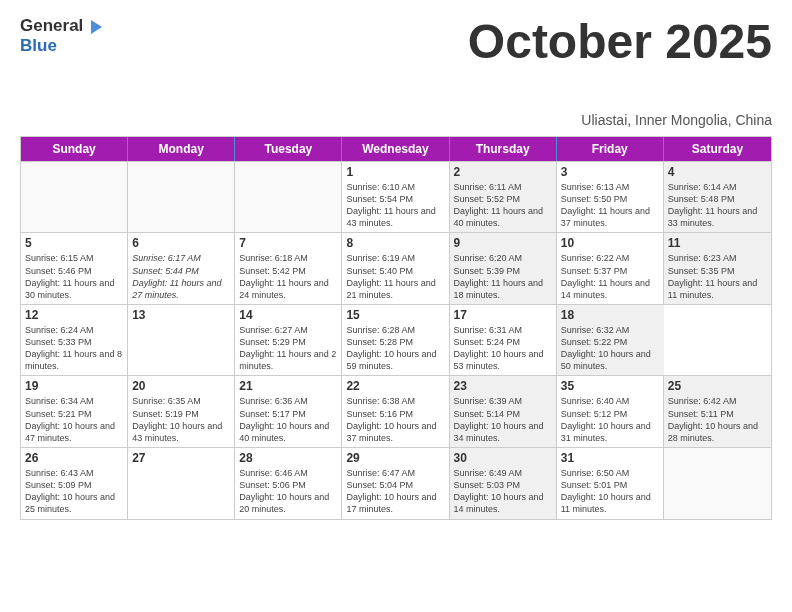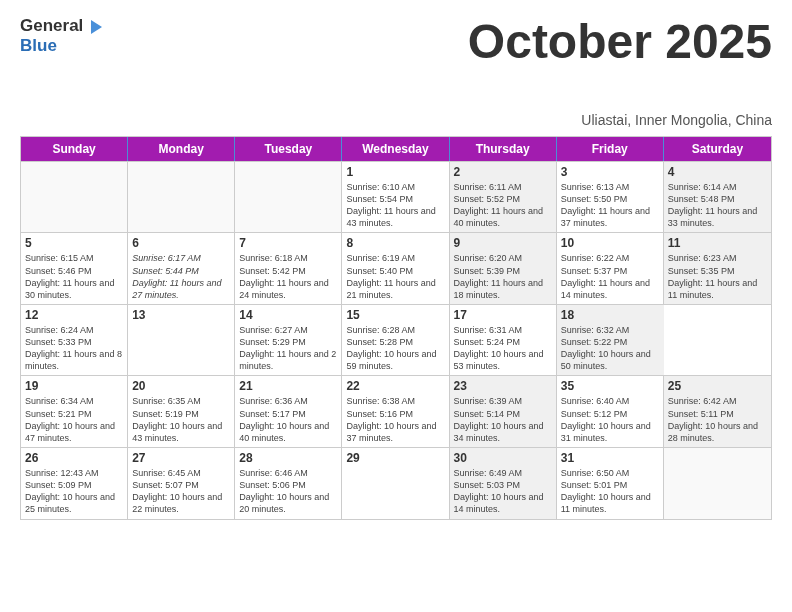--- a/index.html
+++ b/index.html
@@ -275,38 +275,38 @@
           <div class="cal-cell shaded">
             <div class="day-num">25</div>
             <div class="cell-text" style="white-space: pre-line;">Sunrise: 6:42 AM
 Sunset: 5:11 PM
 Daylight: 10 hours and 28 minutes.</div>
           </div>
         </div>
         <div class="cal-row">
           <div class="cal-cell">
             <div class="day-num">26</div>
-            <div class="cell-text" style="white-space: pre-line;">Sunrise: 12:43 AM
+            <div class="cell-text" style="white-space: pre-line;">Sunrise: 6:43 AM
 Sunset: 5:09 PM
 Daylight: 10 hours and 25 minutes.</div>
           </div>
           <div class="cal-cell">
             <div class="day-num">27</div>
-            <div class="cell-text" style="white-space: pre-line;">Sunrise: 6:45 AM
-Sunset: 5:07 PM
-Daylight: 10 hours and 22 minutes.</div>
           </div>
           <div class="cal-cell">
             <div class="day-num">28</div>
             <div class="cell-text" style="white-space: pre-line;">Sunrise: 6:46 AM
 Sunset: 5:06 PM
 Daylight: 10 hours and 20 minutes.</div>
           </div>
           <div class="cal-cell">
             <div class="day-num">29</div>
+            <div class="cell-text" style="white-space: pre-line;">Sunrise: 6:47 AM
+Sunset: 5:04 PM
+Daylight: 10 hours and 17 minutes.</div>
           </div>
           <div class="cal-cell shaded">
             <div class="day-num">30</div>
             <div class="cell-text" style="white-space: pre-line;">Sunrise: 6:49 AM
 Sunset: 5:03 PM
 Daylight: 10 hours and 14 minutes.</div>
           </div>
           <div class="cal-cell">
             <div class="day-num">31</div>
             <div class="cell-text" style="white-space: pre-line;">Sunrise: 6:50 AM

